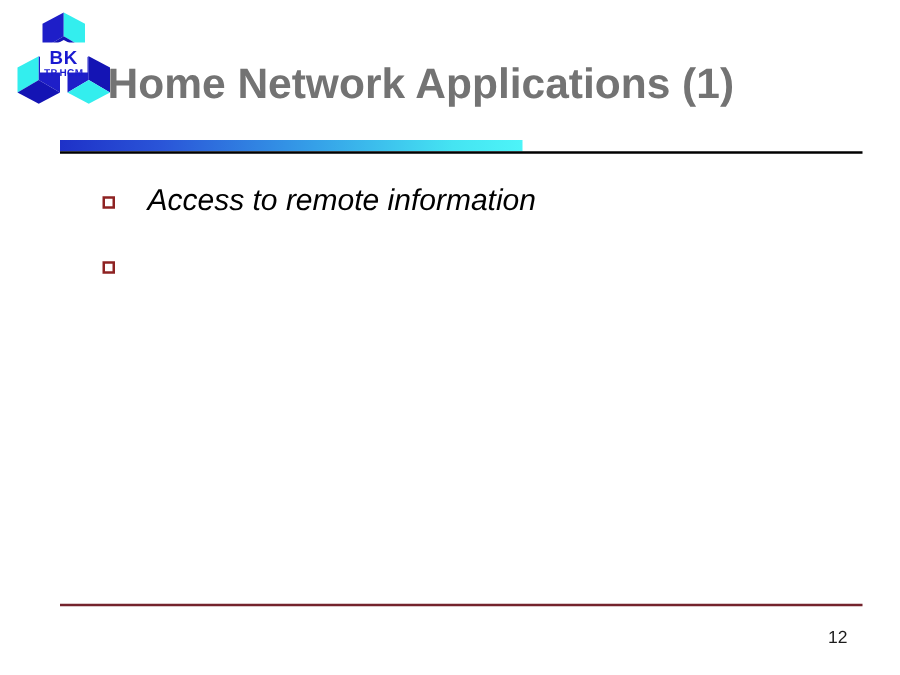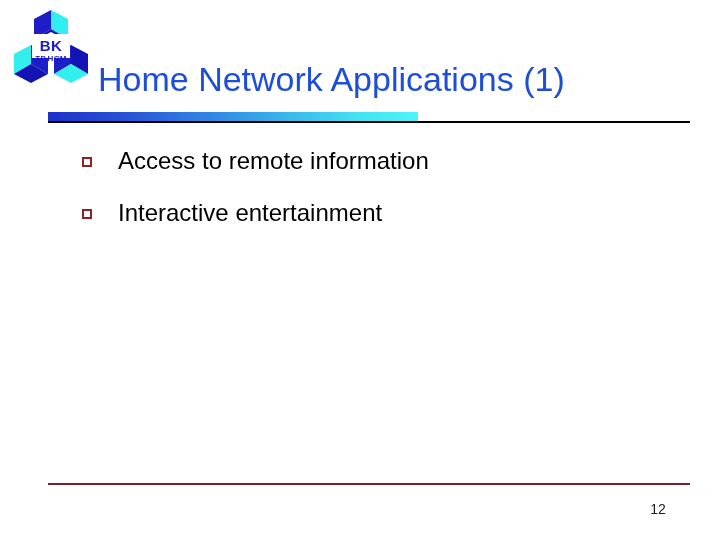--- a/index.html
+++ b/index.html
@@ -44,24 +44,24 @@
     letter-spacing: 0.3px;
   }
 
   
   #title {
     position: absolute;
     left: 86px;
     top: 47px;
     font-size: 34px;
     line-height: 40px;
-    color: #1d4ed8;
+    color: #737373;
     white-space: nowrap;
-    font-weight: normal;
-    margin: 12px;
+    font-weight: bold;
+    margin: 0;
   }
 
   
   #divider-wrap {
     position: absolute;
     left: 48px;
     top: 112px;
     width: 642px;
     height: 12px;
   }
@@ -81,20 +81,21 @@
     height: 2px;
     background: #000000;
   }
 
   
   #bullets {
     position: absolute;
     left: 82px;
     top: 146px;
     width: 600px;
+    font-style: italic;
   }
   .bullet-row {
     position: relative;
     height: 52px;
   }
   .bullet-marker {
     position: absolute;
     left: 0;
     top: 11px;
     width: 10px;
@@ -123,21 +124,21 @@
     background: #74232c;
   }
   #page-number {
     position: absolute;
     left: 638px;
     top: 500px;
     width: 40px;
     font-size: 14px;
     line-height: 18px;
     color: #1c1c1c;
-    text-align: center;
+    text-align: right;
   }
 </style>
 </head>
 <body>
 
 <div id="slide">
 
   <div id="logo">
     <svg width="82" height="82" viewBox="0 0 82 82">
 
@@ -174,21 +175,20 @@
   <div id="bullets">
 
     <div class="bullet-row">
       <span class="bullet-marker"></span>
       <span class="bullet-label">Access to remote information</span>
     </div>
 
 
     <div class="bullet-row">
       <span class="bullet-marker"></span>
-      <span class="bullet-label">Interactive entertainment</span>
     </div>
 
 
   </div>
 
   <div id="footer-rule"></div>
   <div id="page-number">12</div>
 
 </div>
 

